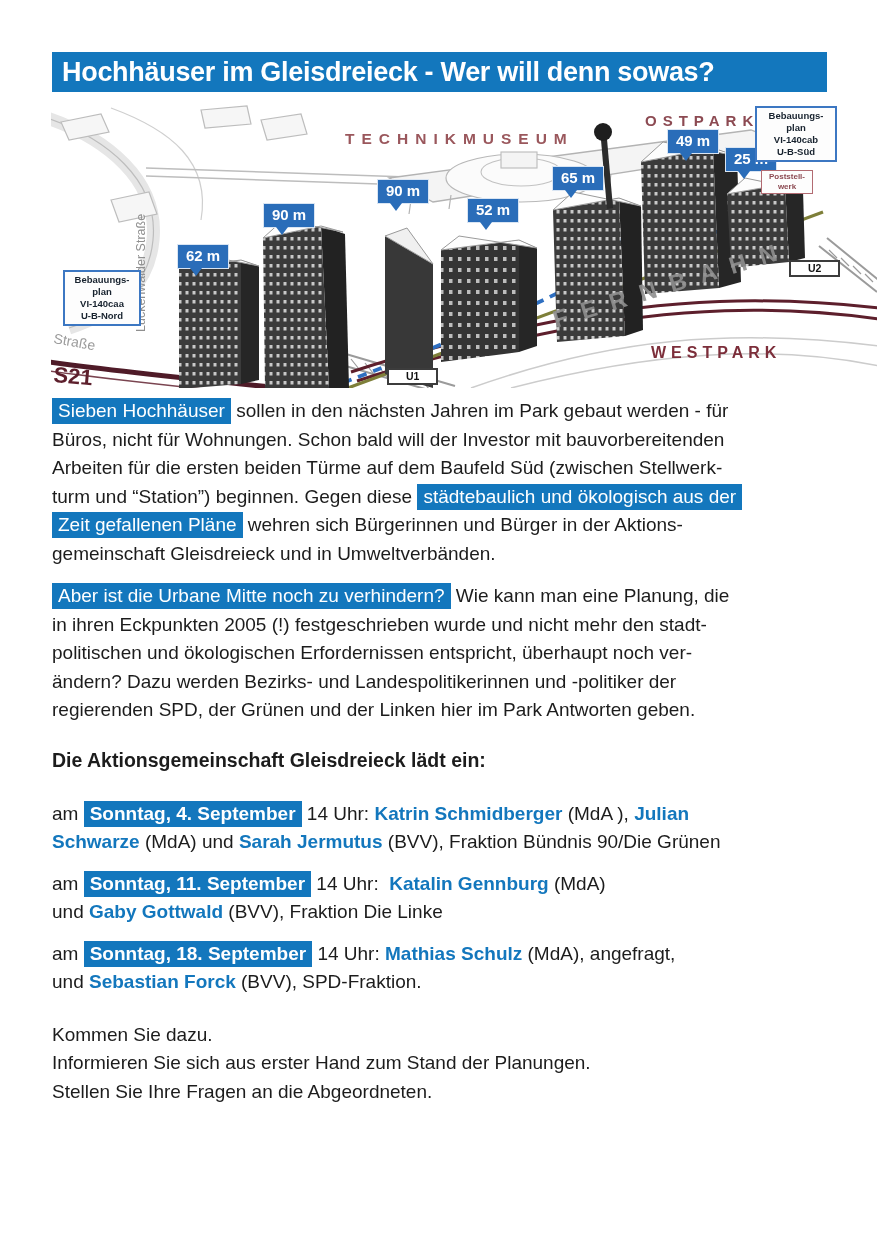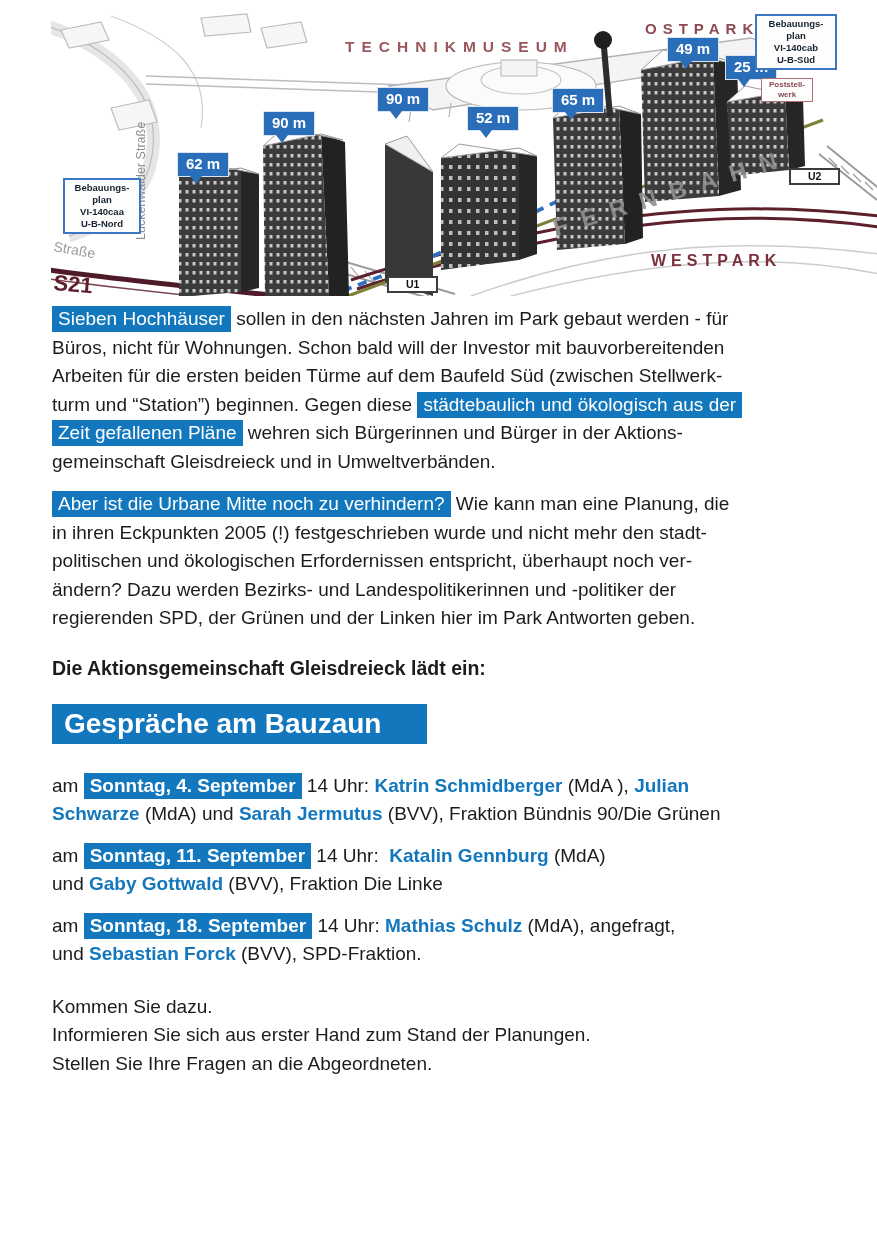--- a/index.html
+++ b/index.html
@@ -38,20 +38,23 @@
   span.hl,span.hlb{background:#1377bd;color:#ffffff;padding:2px 6px 3px;}
   span.hlb{font-weight:bold;}
   span.blue{color:#1377bd;font-weight:bold;}
   span.p{color:#1c1c1c;}
 </style>
 </head>
 <body>
 
 <div class="page">
 
+  <div class="banner banner1">
+    <span>Hochhäuser im Gleisdreieck - Wer will denn sowas?</span>
+  </div>
 
   <div class="map">
     <svg width="826" height="288" viewBox="0 0 826 288">
       <defs>
         <pattern id="win" width="7" height="9" patternUnits="userSpaceOnUse">
           <rect width="7" height="9" fill="#3b3b3b"></rect>
             <rect x="1.5" y="2" width="3" height="3.5" fill="#c9c9c9"></rect>
         </pattern>
         <pattern id="win2" width="9" height="11" patternUnits="userSpaceOnUse">
           <rect width="9" height="11" fill="#343434"></rect>
@@ -122,21 +125,21 @@
         <text transform="translate(2,282) rotate(5)" font-size="22" fill="#5d1f2c">S21</text>
         <text transform="translate(2,243) rotate(10)" font-size="14" font-weight="normal" fill="#9b9b9b">Straße</text>
         <text transform="translate(94,232) rotate(-90)" font-size="12.5" font-weight="normal" fill="#8f8f8f">Luckenwalder Straße</text>
       </g>
     </svg>
 
     <div class="tag" style="left:126px;top:144px;">62 m</div>
     <div class="tag" style="left:212px;top:103px;">90 m</div>
     <div class="tag" style="left:326px;top:79px;">90 m</div>
     <div class="tag" style="left:416px;top:98px;">52 m</div>
-    <div class="tag" style="left:501px;top:80px;">65 m</div>
+    <div class="tag" style="left:501px;top:66px;">65 m</div>
     <div class="tag" style="left:616px;top:29px;">49 m</div>
     <div class="tag" style="left:674px;top:47px;">25 m</div>
 
     <div class="planbox" style="left:12px;top:170px;width:70px;">
       <div>Bebauungs-</div>
       <div>plan</div>
       <div>VI-140caa</div>
       <div>U-B-Nord</div>
     </div>
     <div class="planbox" style="left:704px;top:6px;width:74px;">
@@ -151,23 +154,20 @@
     </div>
     <div class="ubox" style="left:336px;top:268px;">U1</div>
     <div class="ubox" style="left:738px;top:160px;">U2</div>
   </div>
 
   <div class="content">
     <p class="body p1"><span class="hl">Sieben Hochhäuser</span><span class="p"> sollen in den nächsten Jahren im Park gebaut werden - für</span><br><span class="p">Büros, nicht für Wohnungen. Schon bald will der Investor mit bauvorbereitenden</span><br><span class="p">Arbeiten für die ersten beiden Türme auf dem Baufeld Süd (zwischen Stellwerk-</span><br><span class="p">turm und “Station”) beginnen. Gegen diese </span><span class="hl">städtebaulich und ökologisch aus der</span><br><span class="hl">Zeit gefallenen Pläne</span><span class="p"> wehren sich Bürgerinnen und Bürger in der Aktions-</span><br><span class="p">gemeinschaft Gleisdreieck und in Umweltverbänden.</span></p>
     <p class="body p2"><span class="hl">Aber ist die Urbane Mitte noch zu verhindern?</span><span class="p"> Wie kann man eine Planung, die</span><br><span class="p">in ihren Eckpunkten 2005 (!) festgeschrieben wurde und nicht mehr den stadt-</span><br><span class="p">politischen und ökologischen Erfordernissen entspricht, überhaupt noch ver-</span><br><span class="p">ändern? Dazu werden Bezirks- und Landespolitikerinnen und -politiker der</span><br><span class="p">regierenden SPD, der Grünen und der Linken hier im Park Antworten geben.</span></p>
     <p class="invite">Die Aktionsgemeinschaft Gleisdreieck lädt ein:</p>
 
-    <div class="banner banner2">
-      <span>Gespräche am Bauzaun</span>
-    </div>
 
     <p class="body event1"><span class="p">am </span><span class="hlb">Sonntag, 4. September</span><span class="p"> 14 Uhr: </span><span class="blue">Katrin Schmidberger</span><span class="p"> (MdA ), </span><span class="blue">Julian</span><br><span class="blue">Schwarze</span><span class="p"> (MdA) und </span><span class="blue">Sarah Jermutus</span><span class="p"> (BVV), Fraktion Bündnis 90/Die Grünen</span></p>
     <p class="body event2"><span class="p">am </span><span class="hlb">Sonntag, 11. September</span><span class="p"> 14 Uhr:&nbsp; </span><span class="blue">Katalin Gennburg</span><span class="p"> (MdA)</span><br><span class="p">und </span><span class="blue">Gaby Gottwald</span><span class="p"> (BVV), Fraktion Die Linke</span></p>
     <p class="body event3"><span class="p">am </span><span class="hlb">Sonntag, 18. September</span><span class="p"> 14 Uhr: </span><span class="blue">Mathias Schulz</span><span class="p"> (MdA), angefragt,</span><br><span class="p">und </span><span class="blue">Sebastian Forck</span><span class="p"> (BVV), SPD-Fraktion.</span></p>
 
     <p class="body cta"><span class="p">Kommen Sie dazu.</span><br><span class="p">Informieren Sie sich aus erster Hand zum Stand der Planungen.</span><br><span class="p">Stellen Sie Ihre Fragen an die Abgeordneten.</span></p>
 
   </div>
 
 </div>

